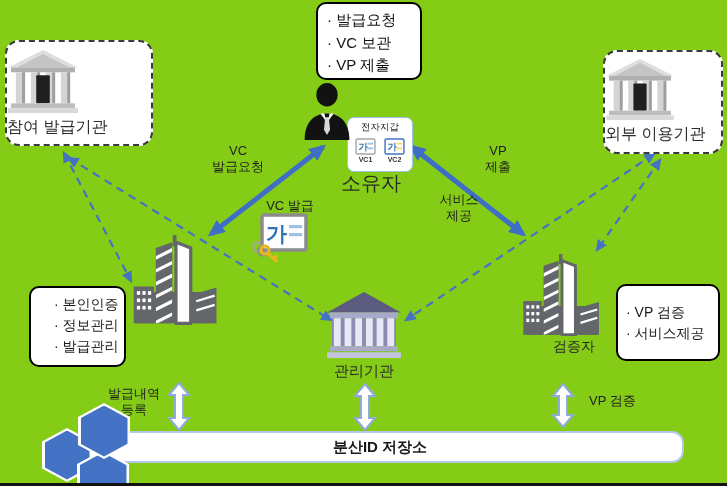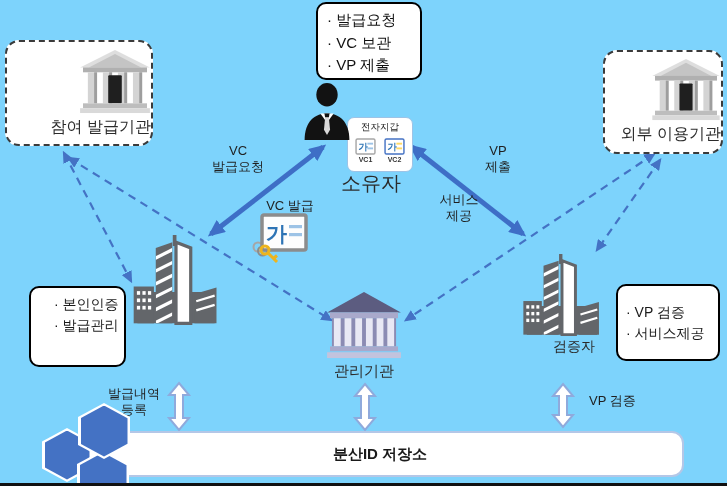--- a/index.html
+++ b/index.html
@@ -1,25 +1,25 @@
 <!DOCTYPE html>
 <html><head>
 <meta charset="utf-8">
 <style>
   html,body{margin:0;padding:0;background:#fff;}
   #stage{
-    position:relative;width:727px;height:486px;background:#7dd3fc;overflow:hidden;
+    position:relative;width:727px;height:486px;background:#84cc16;overflow:hidden;
     font-family:"Liberation Sans","DejaVu Sans",sans-serif;color:#222;
   }
   .abs{position:absolute;}
   svg{display:block;}
   
   .callout{border:2.5px solid #000;border-radius:10px;background:#fff;box-sizing:border-box;}
   .dashedbox{border:2px dashed #3a3a3a;border-radius:14px;background:#fff;box-sizing:border-box;
-             display:flex;flex-direction:column;align-items:flex-end;}
+             display:flex;flex-direction:column;align-items:flex-start;}
   .fn-item{font-size:14px;line-height:1.5;white-space:nowrap;color:#1a1a1a;}
   .fn-item::before{content:"· ";}
   .owner-fn{font-size:15px;line-height:1.5;white-space:nowrap;color:#111;}
   .owner-fn::before{content:"· ";}
   
   .node-label{color:#2b2b2b;text-align:center;}
   .edge-label{font-size:13px;color:#1f1f1f;text-align:center;line-height:1.25;white-space:nowrap;}
   
   .wallet{border:1.5px solid #9dc3e6;border-radius:7px;background:#fff;box-sizing:border-box;
           display:flex;flex-direction:column;align-items:center;}
@@ -231,20 +231,21 @@
     <span>서비스</span><br>
     <span>제공</span>
   </div>
 
   <svg class="abs" style="left:130px;top:230px;" width="92" height="102" viewBox="0 0 100 100">
       <use href="#ic-office"></use>
     </svg>
 
   <div class="abs callout" style="left:29px;top:286px;width:97px;height:81px;padding:6px 23px;border-width:2px;">
     <div class="fn-item">본인인증</div>
+    <div class="fn-item">정보관리</div>
     <div class="fn-item">발급관리</div>
   </div>
 
   <svg class="abs" style="left:327px;top:292px;" width="74" height="68" viewBox="0 0 76 70">
       <use href="#ic-bank-purple"></use>
     </svg>
   <div class="abs node-label" style="left:322px;top:362px;width:84px;font-size:15px;">관리기관</div>
 
   <svg class="abs" style="left:517px;top:254px;" width="90" height="84" viewBox="0 0 100 100">
       <use href="#ic-office"></use>
@@ -255,21 +256,21 @@
     <div class="fn-item">VP 검증</div>
     <div class="fn-item">서비스제공</div>
   </div>
 
   <div class="abs edge-label" style="left:98px;top:386px;width:72px;">
     <span>발급내역</span><br>
     <span>등록</span>
   </div>
   <div class="abs edge-label" style="left:589px;top:393px;width:60px;text-align:left;">VP 검증</div>
 
-  <div class="abs storage" style="left:76px;top:431px;width:608px;height:46px;">
+  <div class="abs storage" style="left:76px;top:431px;width:608px;height:32px;">
     <div class="storage-label">분산ID 저장소</div>
   </div>
 
   <div>
     <div class="abs hex" style="left:42px;top:428px;width:50px;height:54px;">
         <div class="hex-in"></div>
       </div>
     <div class="abs hex" style="left:77px;top:450px;width:52px;height:56px;">
         <div class="hex-in"></div>
       </div>

